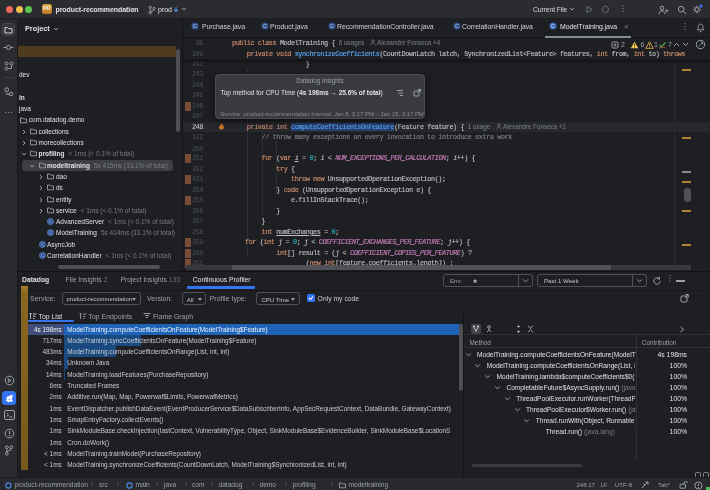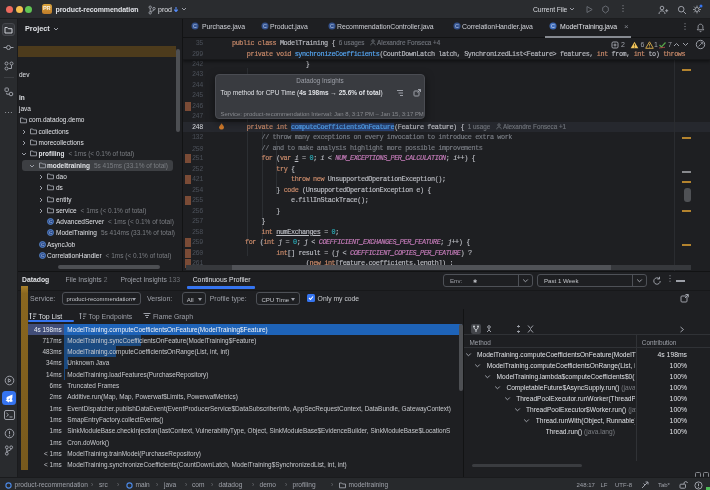--- a/index.html
+++ b/index.html
@@ -346,21 +346,20 @@
       <div class="abs" style="left:2px;top:63.6px;width:5.5px;height:9px;background:#7a4b36;"></div>
       <div class="gn" style="top:73.1px;">247</div>
       <div class="gn" style="top:83.6px;color:#d5d8dd;">248</div>
       <div class="cl" style="left:63.8px;top:83.6px;"><span class="kw">private int </span><span class="mt" style="background:#284070;">computeCoefficientsOnFeature</span>(Feature feature) { <span class="hint">1 usage&nbsp;&nbsp; <svg style="display:inline-block;vertical-align:-1px;" width="6" height="7" viewBox="0 0 6 7">
             <circle cx="3" cy="2" r="1.2" stroke="#6f737a" fill="none" stroke-width="0.8"></circle>
             <path d="M0.8 6.3c0-1.5 1-2.3 2.2-2.3s2.2 0.8 2.2 2.3" stroke="#6f737a" fill="none" stroke-width="0.8"></path>
           </svg> Alexandre Fonseca +1</span></div>
       <div class="gn" style="top:94.1px;">132</div>
       <div class="cl" style="left:78.5px;top:94.1px;"><span class="cm">// throw many exceptions on every invocation to introduce extra work</span></div>
       <div class="gn" style="top:106px;font-style:italic;">250</div>
-      <div class="cl" style="left:78.5px;top:104.6px;"><span class="cm">// and to make analysis highlight more possible improvements</span></div>
       <div class="gn" style="top:115.1px;">251</div>
       <div class="abs" style="left:2px;top:116.1px;width:5.5px;height:9px;background:#7a4b36;"></div>
       <div class="cl" style="left:78.5px;top:115.1px;"><span class="kw">for</span> (<span class="kw">var</span> <span class="iu" style="font-style:italic;">i</span> = <span class="nm">0</span>; <span style="font-style:italic;">i</span> &lt; <span class="cs">NUM_EXCEPTIONS_PER_CALCULATION</span>; <span style="font-style:italic;">i</span>++) {</div>
       <div class="gn" style="top:125.6px;">252</div>
       <div class="cl" style="left:93.3px;top:125.6px;"><span class="kw">try</span> {</div>
       <div class="gn" style="top:136.1px;">421</div>
       <div class="abs" style="left:2px;top:137.1px;width:5.5px;height:9px;background:#7a4b36;"></div>
       <div class="cl" style="left:108px;top:136.1px;"><span class="kw">throw new</span> UnsupportedOperationException();</div>
       <div class="gn" style="top:146.6px;">254</div>
       <div class="cl" style="left:93.3px;top:146.6px;">} <span class="kw">code</span> (UnsupportedOperationException e) {</div>

